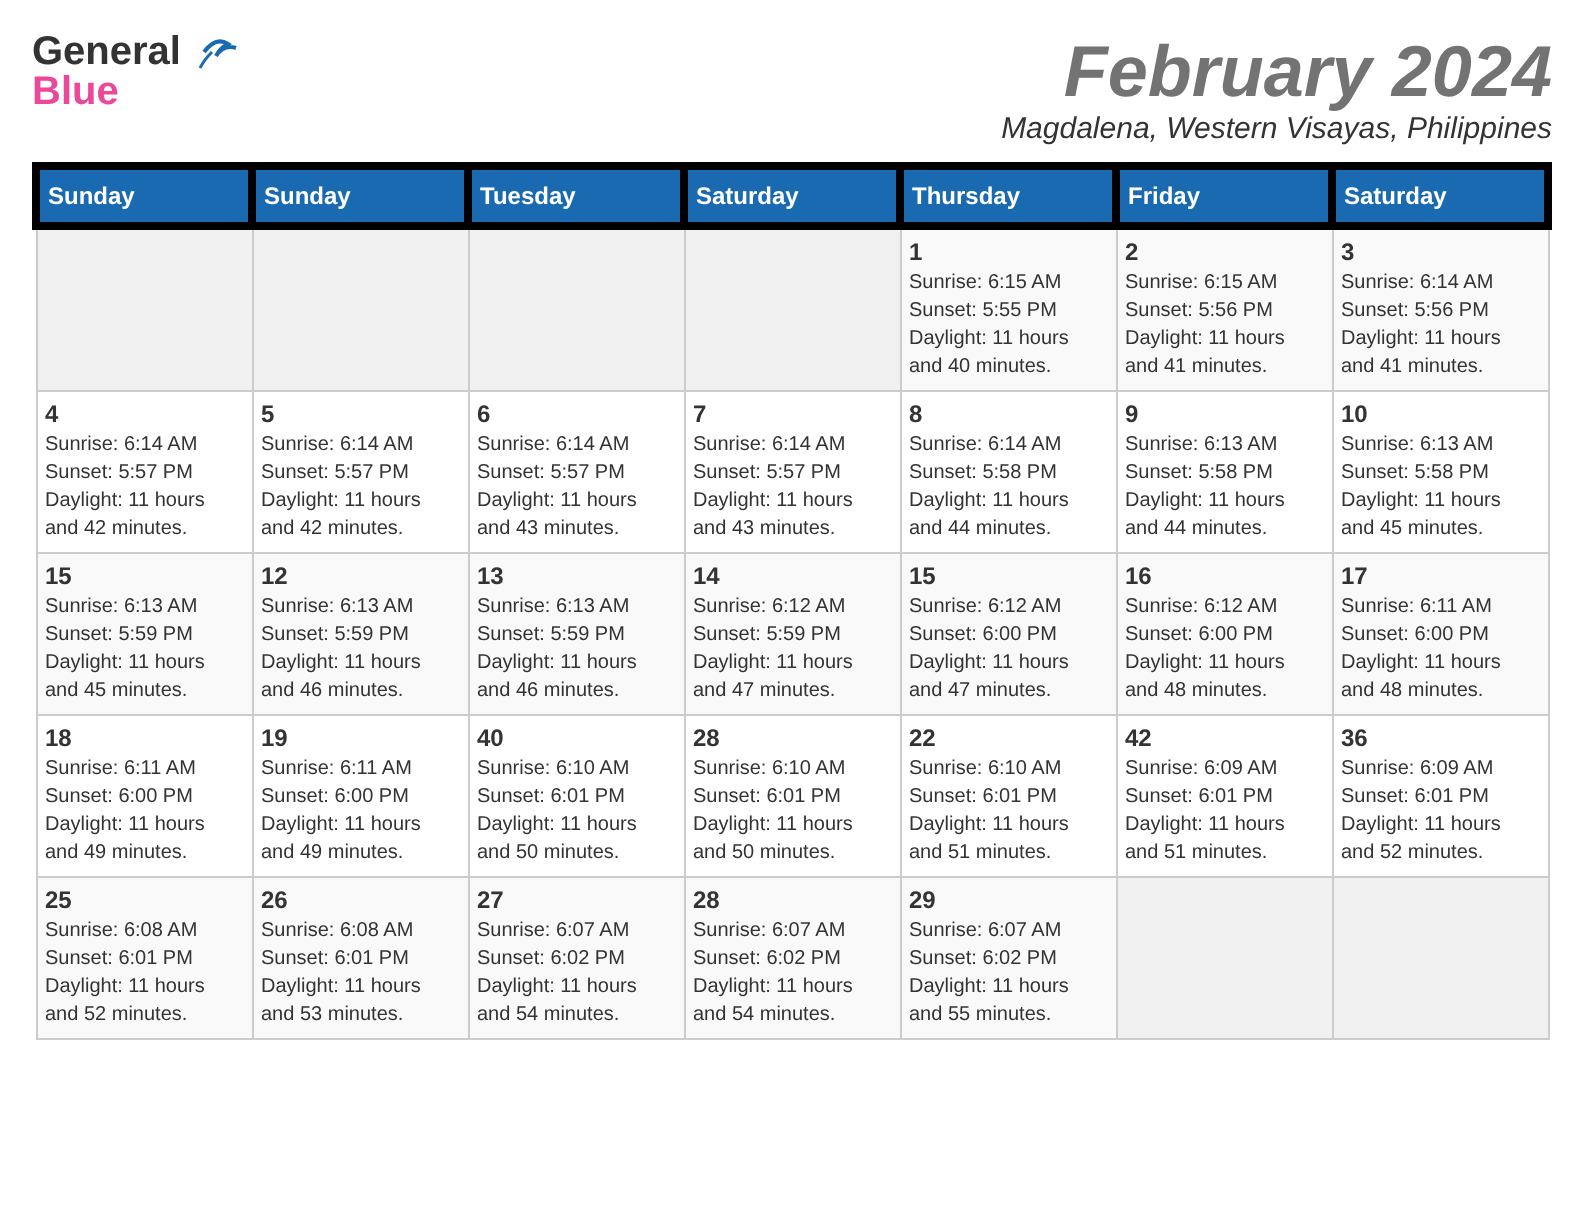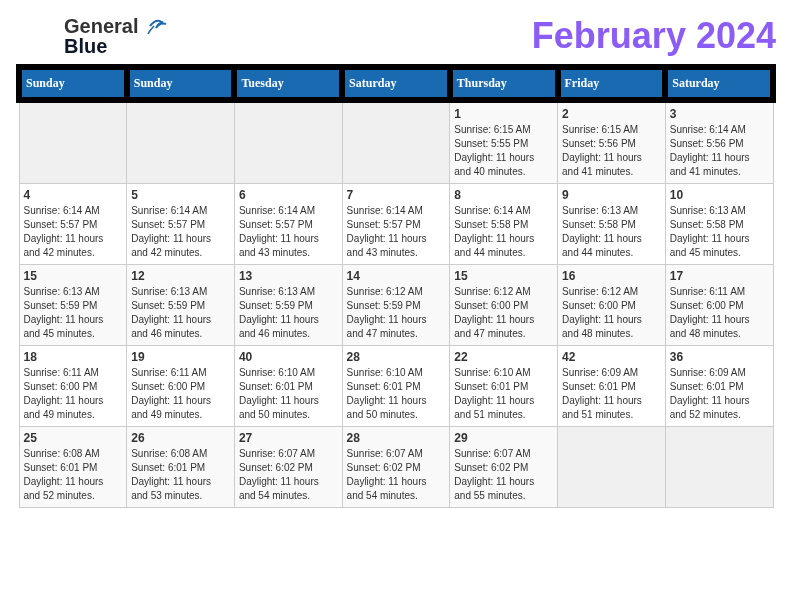--- a/index.html
+++ b/index.html
@@ -20,49 +20,49 @@
       display: flex;
       flex-direction: column;
       align-items: flex-start;
     }
     .logo-text {
       font-size: 20px;
       font-weight: bold;
       color: #333;
       line-height: 1;
     }
-    .logo-text span.blue { color: #0f172a; }
+    .logo-text span.blue { color: #ec4899; }
     .title-area {
       text-align: right;
     }
     .month-title {
       font-size: 36px;
       font-weight: bold;
-      color: #8b5cf6;
+      color: #737373;
       line-height: 1.1;
+      font-style: italic;
     }
     .location-title {
       font-size: 15px;
       color: #333;
       font-style: italic;
     }
     table {
       width: 100%;
       border-collapse: collapse;
       font-size: 11px;
     }
     thead tr th {
       background-color: #1a6ab1;
       color: #fff;
       padding: 6px 4px;
       text-align: left;
       font-size: 12px;
       font-weight: bold;
-      border: 6px solid #000000;
-      font-family: Liberation Serif, serif;
+      border: 4px solid #000000;
     }
     tbody tr td {
       border: 1px solid #ccc;
       vertical-align: top;
       padding: 4px;
       width: calc(100% / 7);
       min-height: 80px;
       background: #fff;
     }
     tbody tr:nth-child(odd) td {
@@ -85,32 +85,33 @@
     }
     .empty-cell {
       background: #f0f0f0 !important;
     }
   </style>
 </head>
 <body>
 
 <div class="header-area">
   <div class="logo">
-    <div style="display:flex; align-items:center;margin-left:48px;">
+    <div style="display:flex; align-items:center;">
       <span class="logo-text">
         <span>General</span><br><span class="blue">Blue</span>
       </span>
       <svg width="28" height="22" viewBox="0 0 28 22" style="margin-left:2px; margin-top:-18px;">
         <path d="M10 10 Q16 2 22 6 Q18 8 16 12 Q20 6 26 8" stroke="#1a6ab1" stroke-width="2" fill="none"></path>
         <path d="M14 10 Q10 14 8 18" stroke="#1a6ab1" stroke-width="1.5" fill="none"></path>
       </svg>
     </div>
   </div>
   <div class="title-area">
     <div class="month-title">February 2024</div>
+    <div class="location-title">Magdalena, Western Visayas, Philippines</div>
   </div>
 </div>
 
 <table>
   <thead>
     <tr id="days-header">
     <th>Sunday</th>
         <th>Sunday</th>
         <th>Tuesday</th>
         <th>Saturday</th>

